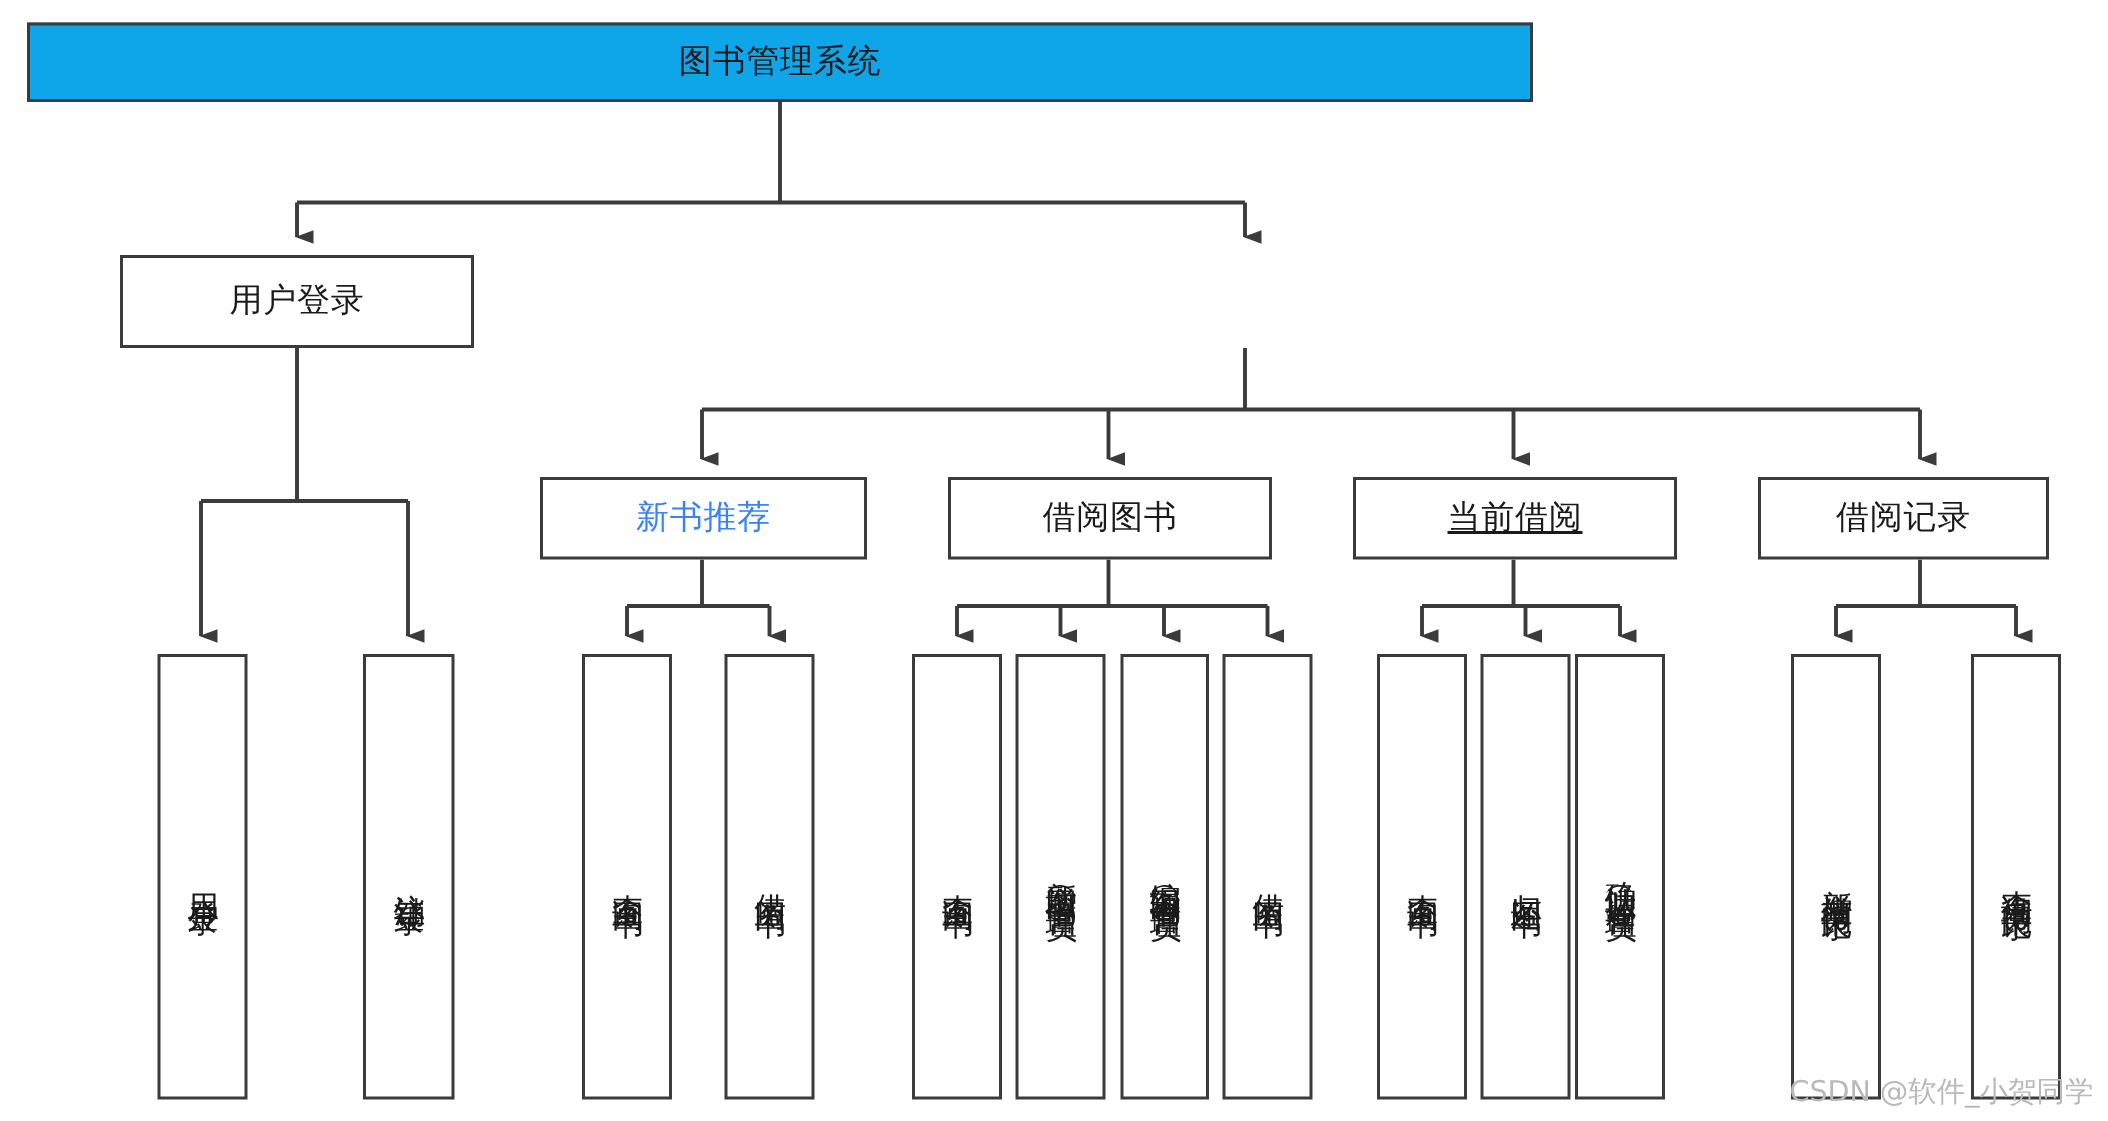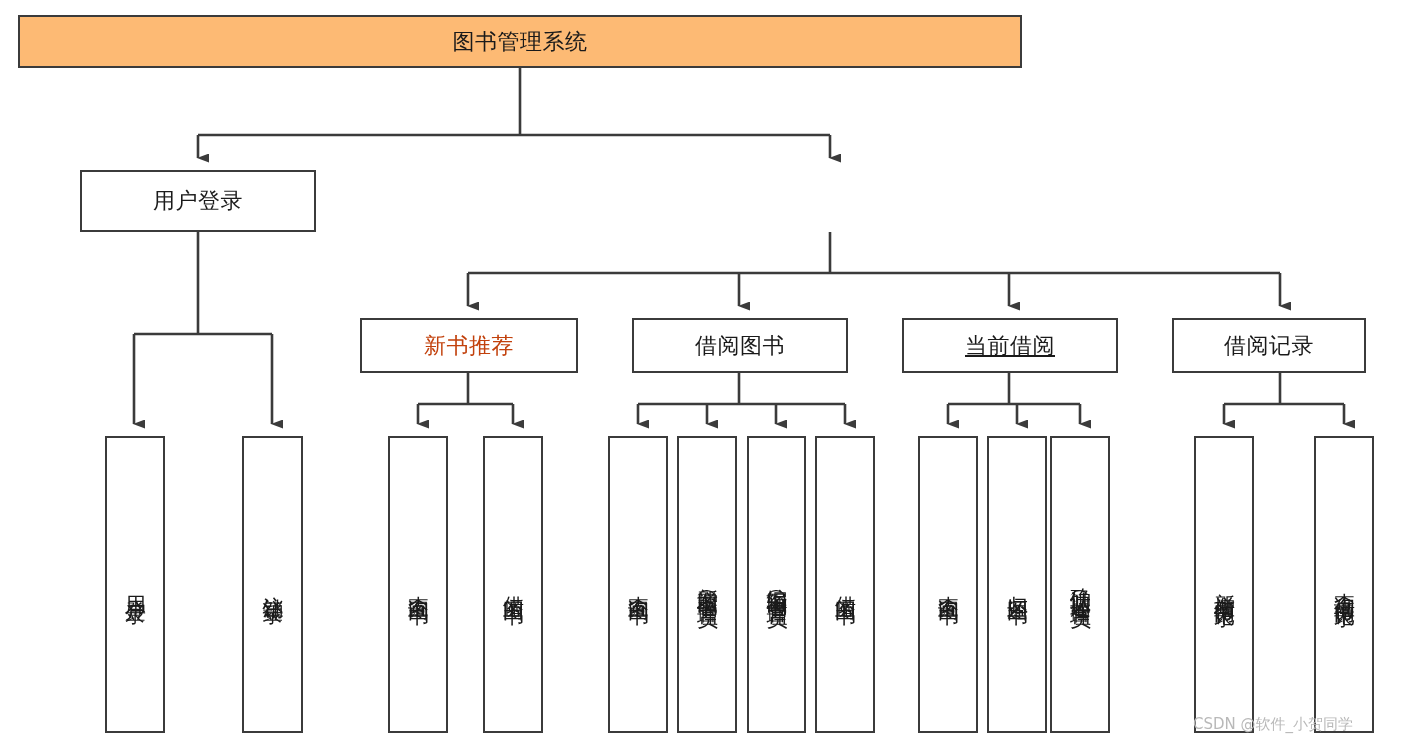--- a/index.html
+++ b/index.html
@@ -50,21 +50,21 @@
     text-orientation: upright;
     font-size: 21px;
     letter-spacing: 3px;
     line-height: 1;
     white-space: nowrap;
     max-height: 100%;
   }
   .watermark {
     position: absolute;
     color: #b9b9b9;
-    font-size: 15px;
+    font-size: 19px;
     white-space: nowrap;
     pointer-events: none;
   }
 </style>
 </head>
 <body>
 
 <div id="canvas" style="background: rgb(255, 255, 255);">
 
   <svg class="diagram-svg" viewBox="0 0 1405 747" xmlns="http://www.w3.org/2000/svg">
@@ -111,30 +111,30 @@
       <path d="M 1017,404 L 1017,424" marker-end="url(#arrowhead)"></path>
       <path d="M 1080,404 L 1080,424" marker-end="url(#arrowhead)"></path>
 
       <path d="M 1280,373 L 1280,404"></path>
       <path d="M 1224,404 L 1344,404"></path>
       <path d="M 1224,404 L 1224,424" marker-end="url(#arrowhead)"></path>
       <path d="M 1344,404 L 1344,424" marker-end="url(#arrowhead)"></path>
     </g>
   </svg>
 
-  <div class="node-box" style="left: 18px; top: 15px; width: 1004px; height: 53px; border-color: rgb(59, 59, 59); background: #fdba74;">
+  <div class="node-box" style="left: 18px; top: 15px; width: 1004px; height: 53px; border-color: rgb(59, 59, 59); background: #0ea5e9;">
     <span class="node-label" style="color: rgb(26, 26, 26);">图书管理系统</span>
   </div>
 
   <div class="node-box" style="left: 80px; top: 170px; width: 236px; height: 62px; border-color: rgb(59, 59, 59); background: rgb(255, 255, 255);">
     <span class="node-label" style="color: rgb(26, 26, 26);">用户登录</span>
   </div>
 
   <div class="node-box" style="left: 360px; top: 318px; width: 218px; height: 55px; border-color: rgb(59, 59, 59); background: rgb(255, 255, 255);">
-    <span class="node-label" style="color: #c2410c;">新书推荐</span>
+    <span class="node-label" style="color: #3b82f6;">新书推荐</span>
   </div>
   <div class="node-box" style="left: 632px; top: 318px; width: 216px; height: 55px; border-color: rgb(59, 59, 59); background: rgb(255, 255, 255);">
     <span class="node-label" style="color: rgb(26, 26, 26);">借阅图书</span>
   </div>
   <div class="node-box" style="left: 902px; top: 318px; width: 216px; height: 55px; border-color: rgb(59, 59, 59); background: rgb(255, 255, 255);">
     <span class="node-label" style="color: rgb(26, 26, 26); text-decoration: underline;">当前借阅</span>
   </div>
   <div class="node-box" style="left: 1172px; top: 318px; width: 194px; height: 55px; border-color: rgb(59, 59, 59); background: rgb(255, 255, 255);">
     <span class="node-label" style="color: rgb(26, 26, 26);">借阅记录</span>
   </div>

